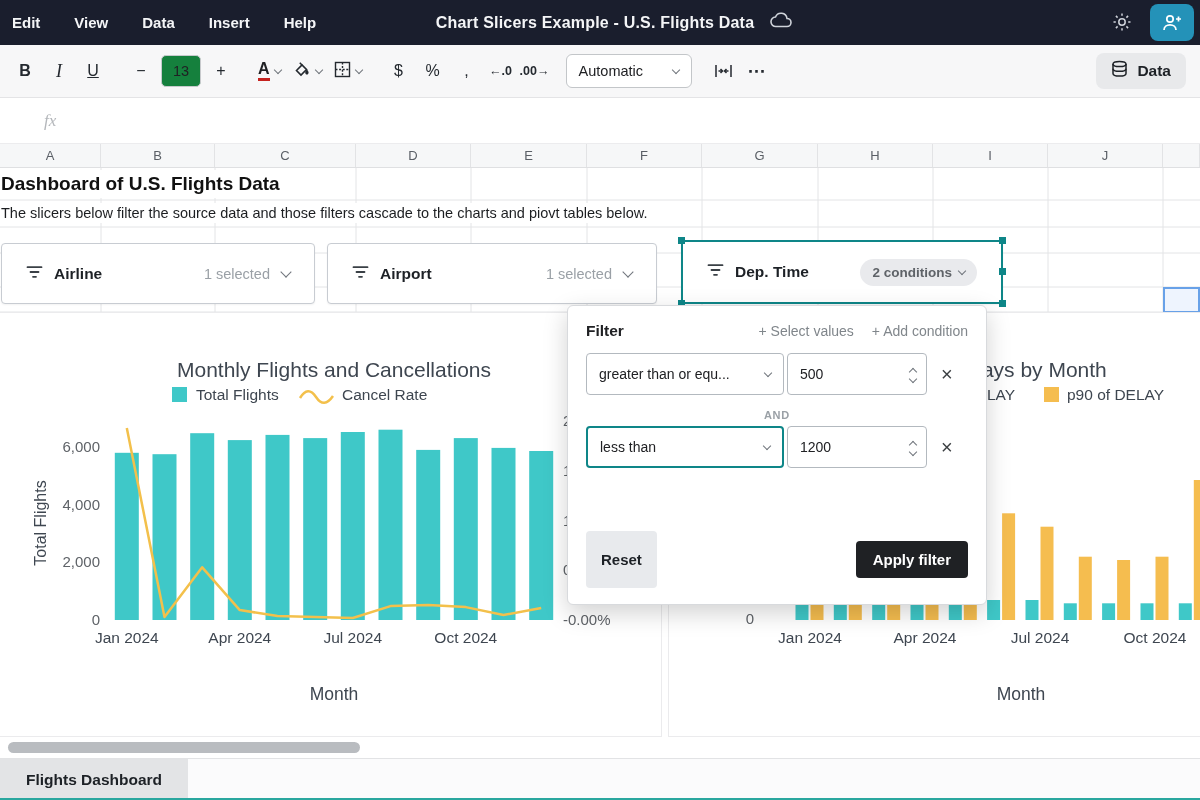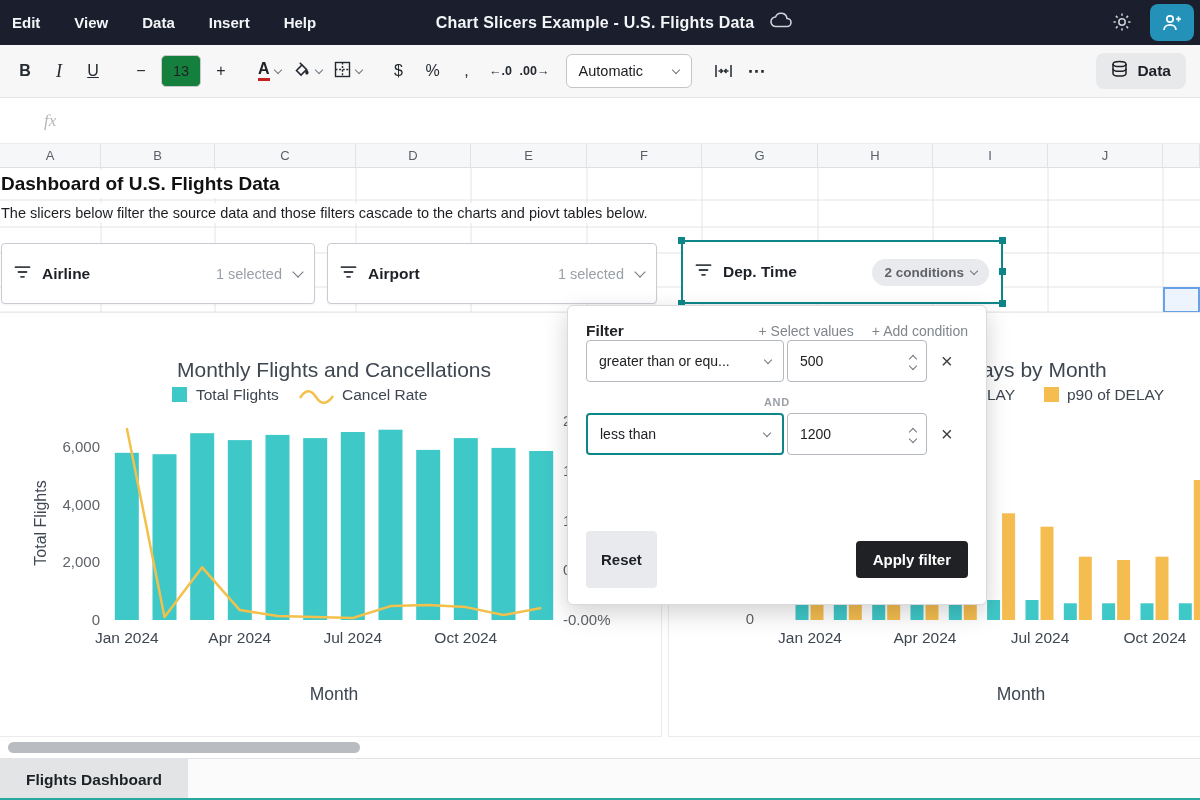--- a/index.html
+++ b/index.html
@@ -58,42 +58,42 @@
   #subheading{position:absolute;left:-7px;top:203px;background:#fff;font-size:14.5px;color:#1c1e21;
               padding:2px 10px 2px 8px;white-space:nowrap;z-index:3;}
 
   
   #grid{position:absolute;left:0;top:168px;z-index:1;}
   #selcell{position:absolute;left:1163px;top:287px;width:37px;height:26px;background:#eef4fe;
            border:2px solid #68a1e8;box-sizing:border-box;z-index:4;}
 
   
   .slicer{position:absolute;background:#fff;border:1px solid #c8ccd2;border-radius:4px;
-          display:flex;align-items:center;padding:0 12px;box-sizing:border-box;z-index:20;
+          display:flex;align-items:center;padding:0 24px;box-sizing:border-box;z-index:20;
           box-shadow:0 1px 2px rgba(0,0,0,.05);}
   .slicer .label{font-size:15.5px;font-weight:700;margin-left:11px;color:#1d2126;}
   .slicer .spacer{flex:1;}
   .slicer .value{font-size:14.5px;color:#9aa0a6;}
   #slicer-airline{left:1px;top:243px;width:314px;height:61px;}
   #slicer-airport{left:327px;top:243px;width:330px;height:61px;}
   #slicer-deptime{left:681px;top:240px;width:322px;height:64px;border:2px solid #0e8688;}
   .badge{background:#e9eaed;border-radius:14px;padding:6px 12px;display:flex;align-items:center;gap:7px;
          font-size:13.5px;font-weight:600;color:#5f6368;}
   .handle{position:absolute;width:7px;height:7px;background:#0e8688;z-index:21;}
   .h-tl{left:-5px;top:-5px;} .h-tr{right:-5px;top:-5px;} .h-bl{left:-5px;bottom:-5px;}
   .h-br{right:-5px;bottom:-5px;} .h-rm{right:-5px;top:calc(50% - 4px);}
 
   
   #popover{position:absolute;left:567px;top:305px;width:420px;height:300px;background:#fff;
            border:1px solid #d8dadd;border-radius:6px;box-shadow:0 8px 24px rgba(0,0,0,.18);
            z-index:40;box-sizing:border-box;}
   #pop-header{display:flex;align-items:center;padding:16px 18px 0 18px;}
   #pop-title{font-size:15.5px;font-weight:700;}
   #pop-links{margin-left:auto;display:flex;gap:18px;font-size:14px;color:#80868b;}
-  .cond-row{display:flex;align-items:center;padding:0 18px;}
+  .cond-row{display:flex;align-items:center;padding:0 18px;margin-top:13px;}
   .cond-select{width:198px;height:42px;border:1px solid #b3b9bf;border-radius:4px;background:#fff;
                display:flex;align-items:center;padding:0 12px;box-sizing:border-box;font-size:14px;}
   .cond-select.focused{border:2px solid #0e8688;}
   .cond-select .txt{flex:1;white-space:nowrap;overflow:hidden;}
   .cond-input{width:140px;height:42px;border:1px solid #b3b9bf;border-radius:4px;margin-left:3px;
               display:flex;align-items:center;padding:0 10px;box-sizing:border-box;}
   .cond-input input{border:none;outline:none;width:90px;font-size:14px;font-family:inherit;color:#202124;background:transparent;}
   .spin{display:flex;flex-direction:column;gap:4px;margin-left:auto;}
   .chev.up{transform:rotate(-135deg);margin-top:2px;}
   .xbtn{margin-left:14px;font-size:20px;color:#3c4043;line-height:1;}

